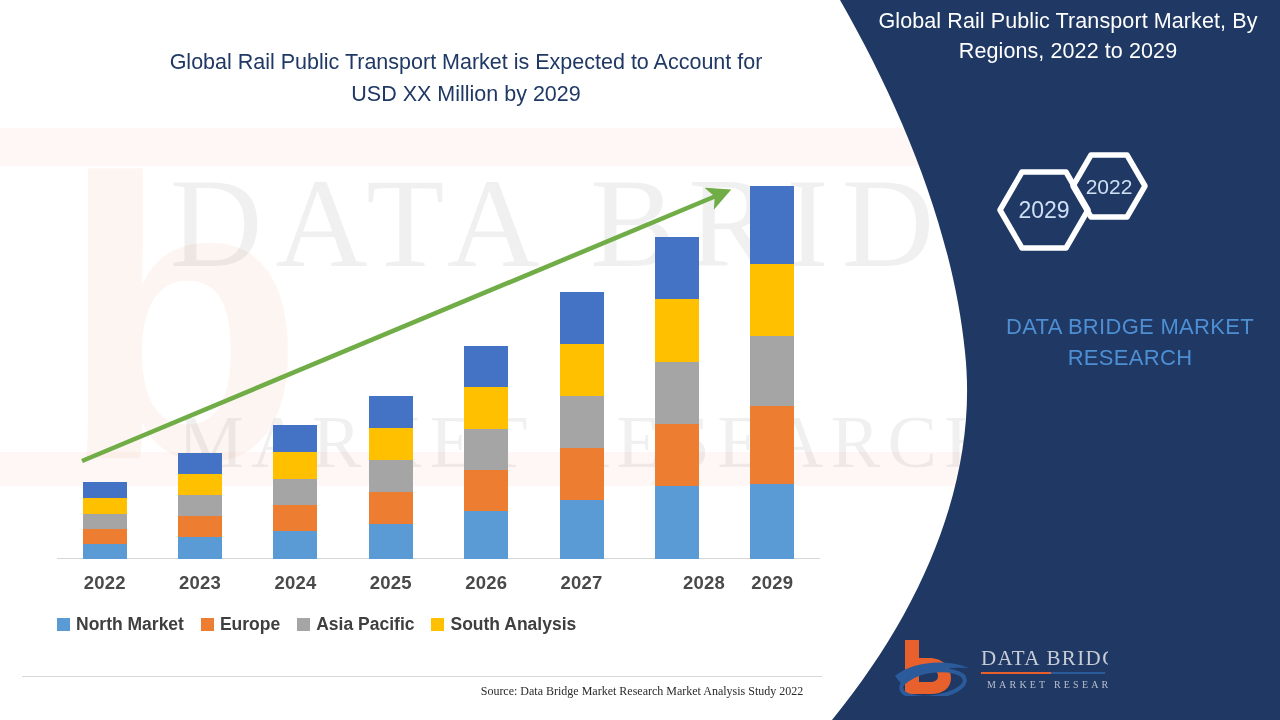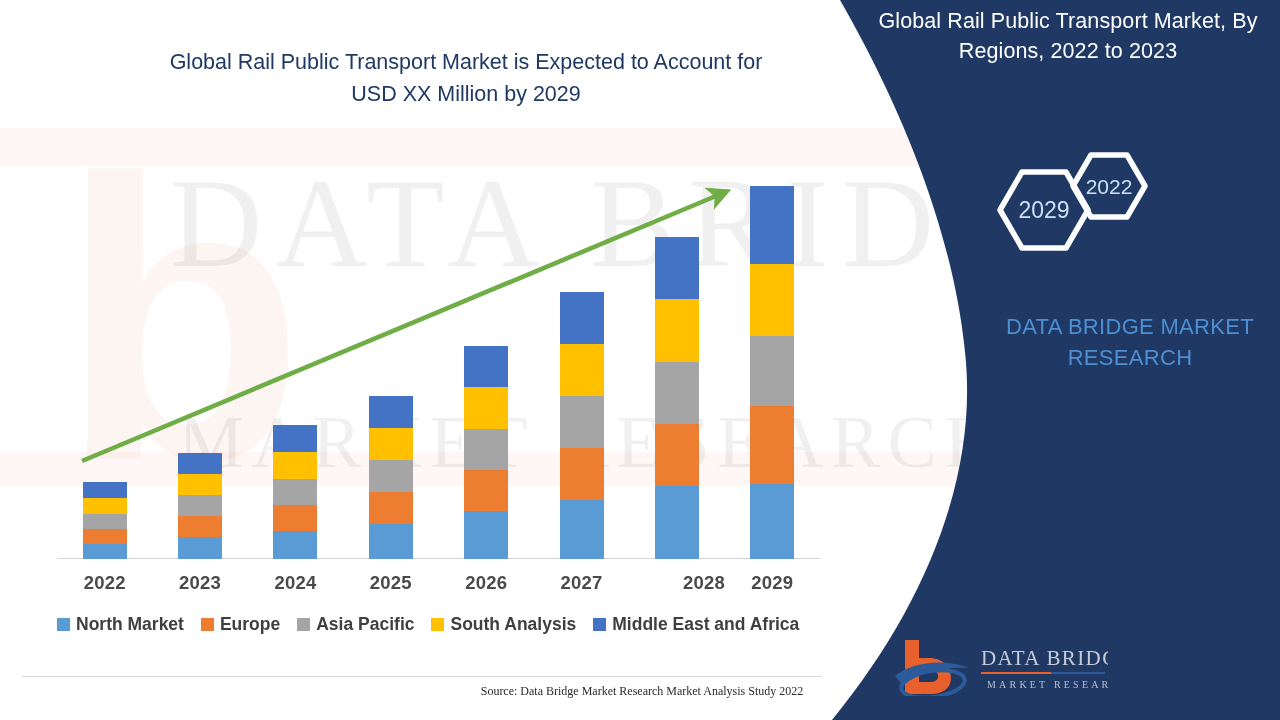--- a/index.html
+++ b/index.html
@@ -216,36 +216,32 @@
           <span class="legend-label">Europe</span>
         </div>
         <div class="legend-item">
           <span class="legend-swatch" style="background: rgb(165, 165, 165);"></span>
           <span class="legend-label">Asia Pacific</span>
         </div>
         <div class="legend-item">
           <span class="legend-swatch" style="background: rgb(255, 192, 0);"></span>
           <span class="legend-label">South Analysis</span>
         </div>
-        <div class="legend-item">
-          <span class="legend-swatch" style="background: rgb(68, 114, 196);"></span>
-          <span class="legend-label">Middle East and Africa</span>
-        </div>
       </div>
   </div>
 
   <div id="navy-panel">
     <svg viewBox="0 0 470 720" width="470" height="720" aria-hidden="true">
       <path d="M 30 0 L 470 0 L 470 720 L 22 720
                C 120 600, 168 470, 155 352
                C 143 232, 92 108, 30 0 Z" fill="#1F3864"></path>
     </svg>
   </div>
 
-  <div id="panel-heading">Global Rail Public Transport Market, By Regions, 2022 to 2023</div>
+  <div id="panel-heading">Global Rail Public Transport Market, By Regions, 2022 to 2029</div>
 
   <div id="hex-wrap">
     <svg viewBox="0 0 200 140" width="200" height="140" aria-hidden="true">
 
       <polygon points="15,70 37,32 81,32 103,70 81,108 37,108" fill="none" stroke="#ffffff" stroke-width="5.5" stroke-linejoin="round"></polygon>
 
       <polygon points="88,46 106,15 142,15 160,46 142,77 106,77" fill="none" stroke="#ffffff" stroke-width="5.5" stroke-linejoin="round"></polygon>
       <text id="hex-end-text" x="59" y="78" text-anchor="middle" font-family="Liberation Sans, sans-serif" font-size="23" fill="#cfe0f5">2029</text>
       <text id="hex-start-text" x="124" y="54" text-anchor="middle" font-family="Liberation Sans, sans-serif" font-size="21" fill="#cfe0f5">2022</text>
     </svg>

